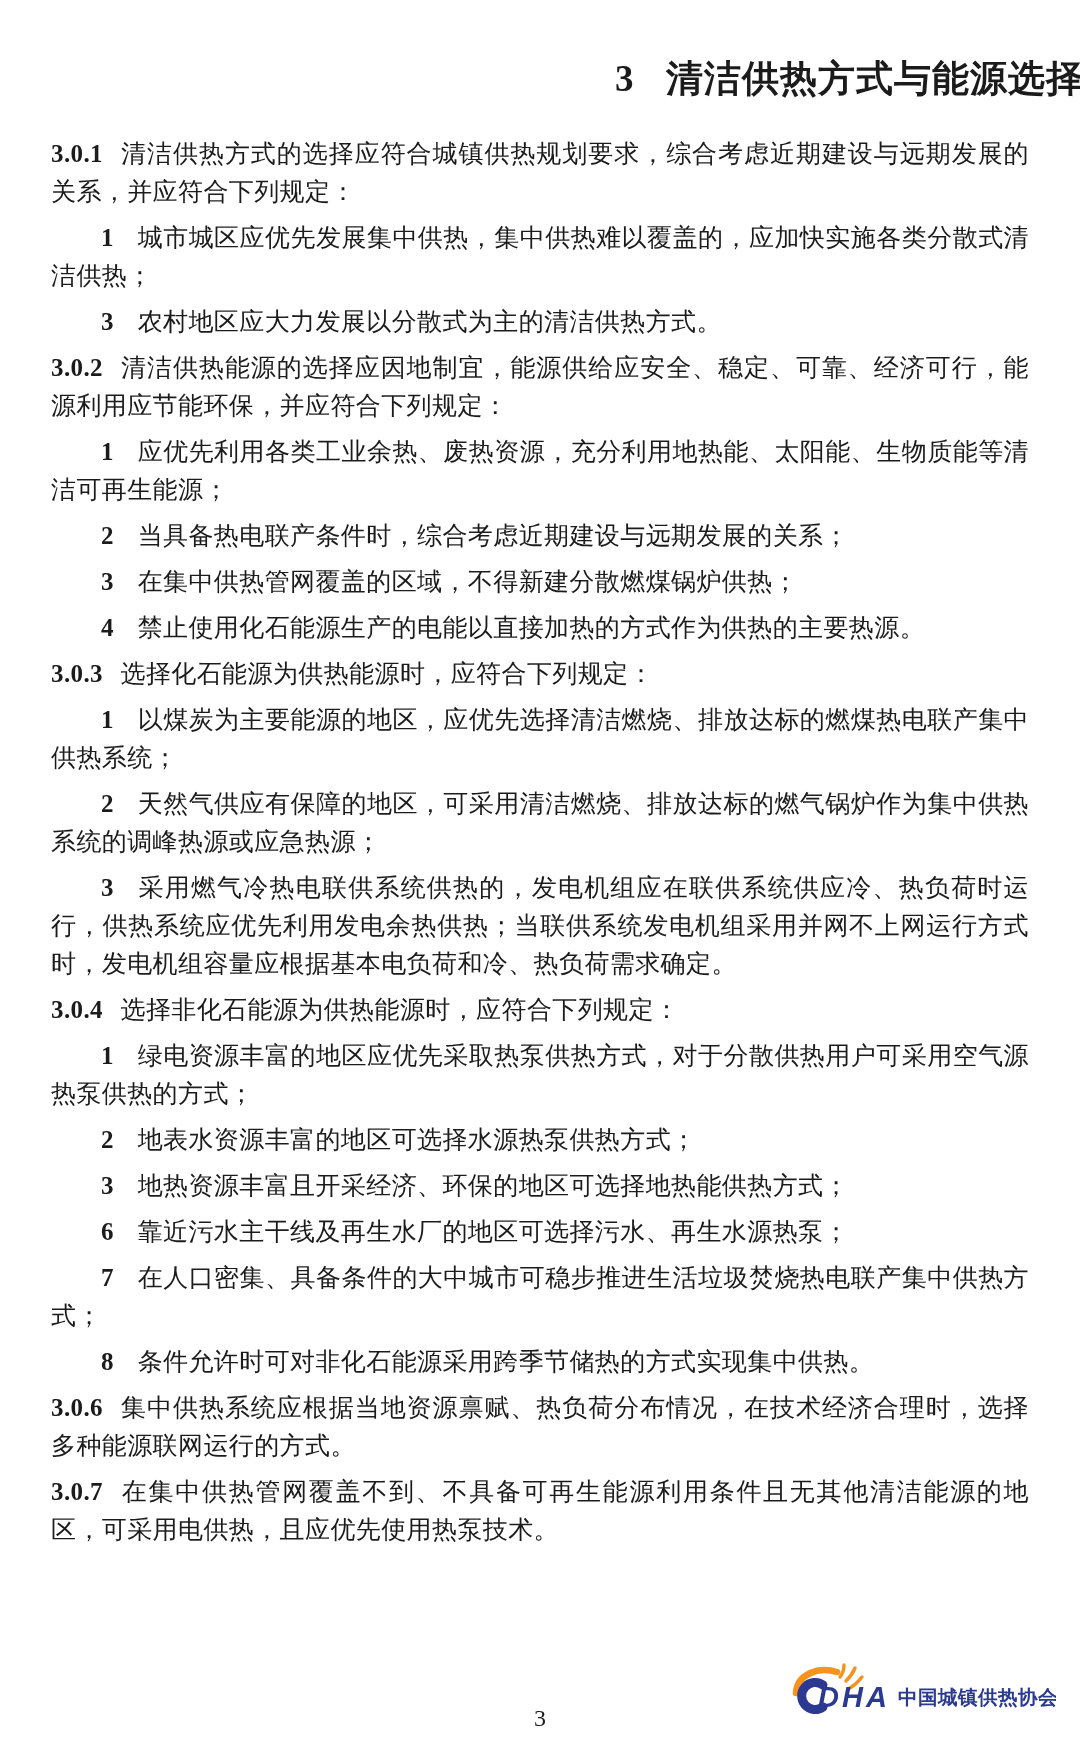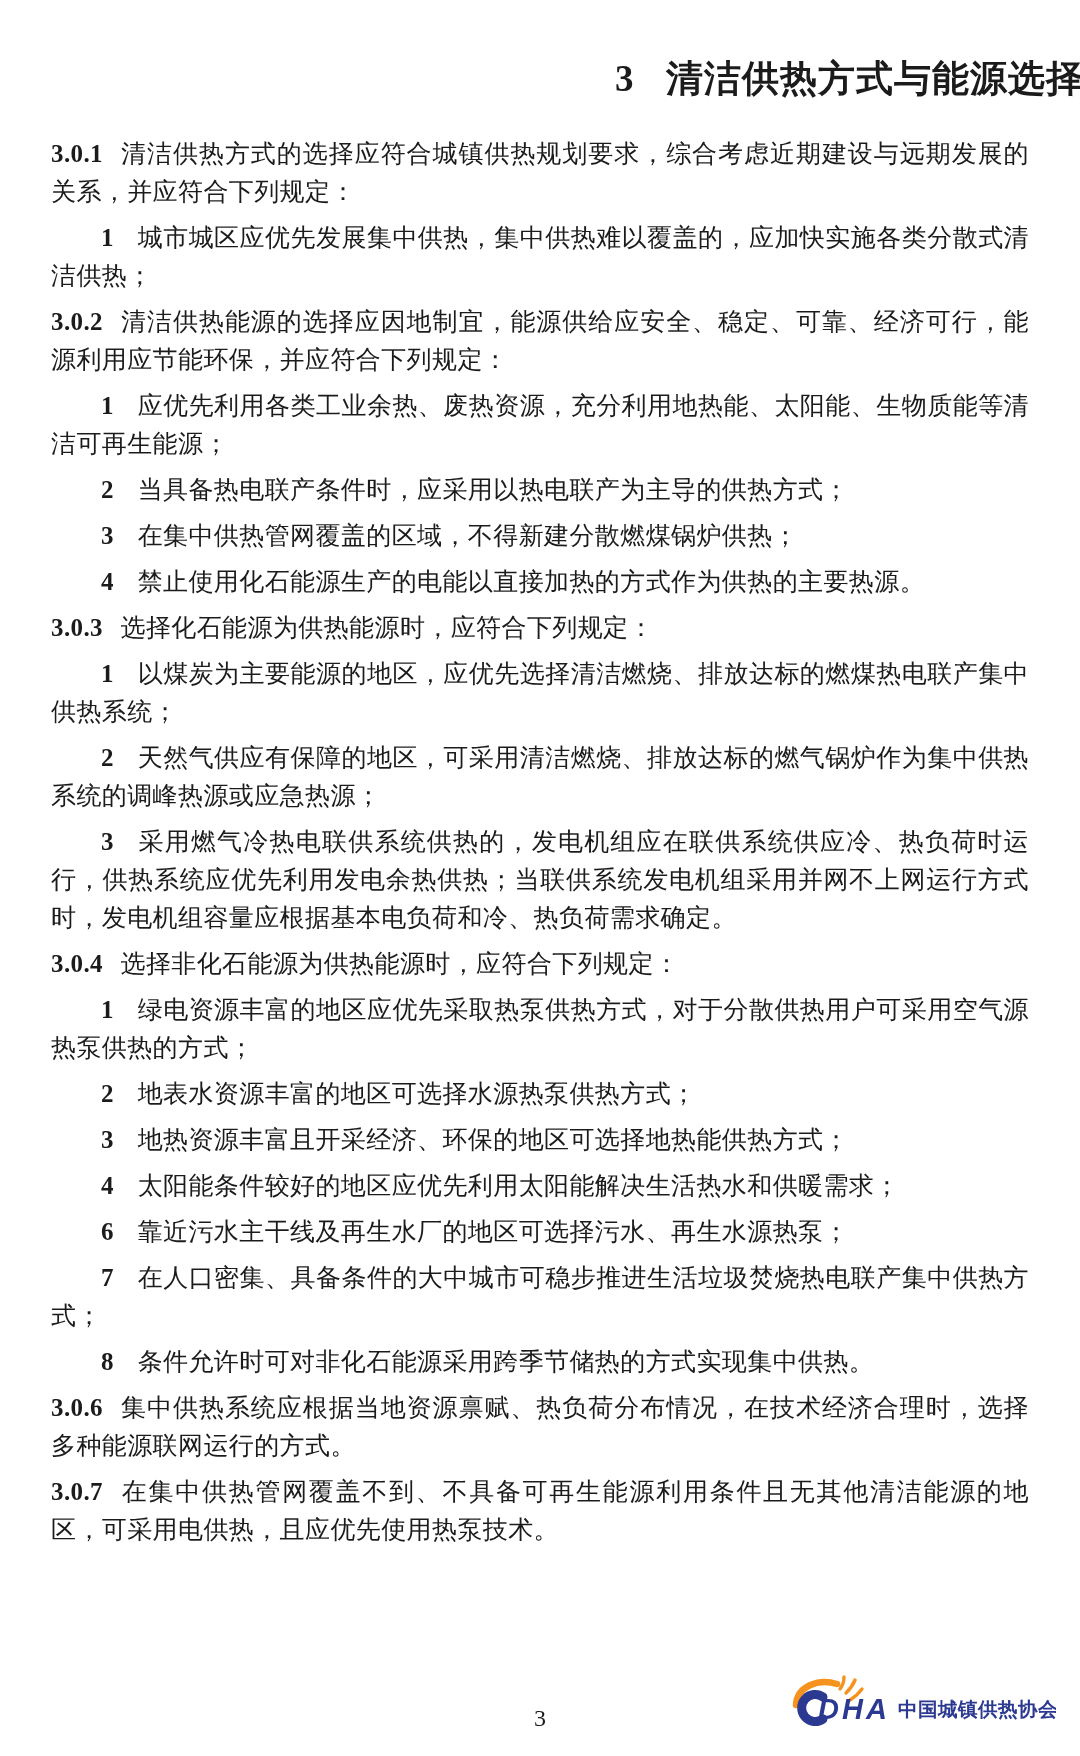--- a/index.html
+++ b/index.html
@@ -66,21 +66,21 @@
     position: absolute;
     bottom: 24px;
     left: 0;
     width: 100%;
     text-align: center;
     font-size: 24px;
   }
   .logo {
     position: absolute;
     right: 24px;
-    bottom: 24px;
+    bottom: 36px;
     width: 272px;
     height: 58px;
   }
   .logo svg { display: block; }
   .logo .acronym-text {
     font-family: "Liberation Sans", "DejaVu Sans", sans-serif;
     font-weight: bold;
     font-style: italic;
     font-size: 29px;
     letter-spacing: 3px;
@@ -95,34 +95,34 @@
 </head>
 <body>
 
 <div class="page">
 
   <h1 class="doc-title"><span class="title-num">3</span><span class="title-text">清洁供热方式与能源选择</span></h1>
 
   <main class="content">
       <p class="para clause"><span class="label">3.0.1</span><span>清洁供热方式的选择应符合城镇供热规划要求，综合考虑近期建设与远期发展的关系，并应符合下列规定：</span></p>
       <p class="para item"><span class="label">1</span><span>城市城区应优先发展集中供热，集中供热难以覆盖的，应加快实施各类分散式清洁供热；</span></p>
+      <p class="para item"><span class="label">3</span><span>农村地区应大力发展以分散式为主的清洁供热方式。</span></p>
       <p class="para clause"><span class="label">3.0.2</span><span>清洁供热能源的选择应因地制宜，能源供给应安全、稳定、可靠、经济可行，能源利用应节能环保，并应符合下列规定：</span></p>
       <p class="para item"><span class="label">1</span><span>应优先利用各类工业余热、废热资源，充分利用地热能、太阳能、生物质能等清洁可再生能源；</span></p>
-      <p class="para item"><span class="label">2</span><span>当具备热电联产条件时，应采用以热电联产为主导的供热方式；</span></p>
+      <p class="para item"><span class="label">2</span><span>当具备热电联产条件时，综合考虑近期建设与远期发展的关系；</span></p>
       <p class="para item"><span class="label">3</span><span>在集中供热管网覆盖的区域，不得新建分散燃煤锅炉供热；</span></p>
       <p class="para item"><span class="label">4</span><span>禁止使用化石能源生产的电能以直接加热的方式作为供热的主要热源。</span></p>
       <p class="para clause"><span class="label">3.0.3</span><span>选择化石能源为供热能源时，应符合下列规定：</span></p>
       <p class="para item"><span class="label">1</span><span>以煤炭为主要能源的地区，应优先选择清洁燃烧、排放达标的燃煤热电联产集中供热系统；</span></p>
       <p class="para item"><span class="label">2</span><span>天然气供应有保障的地区，可采用清洁燃烧、排放达标的燃气锅炉作为集中供热系统的调峰热源或应急热源；</span></p>
       <p class="para item"><span class="label">3</span><span>采用燃气冷热电联供系统供热的，发电机组应在联供系统供应冷、热负荷时运行，供热系统应优先利用发电余热供热；当联供系统发电机组采用并网不上网运行方式时，发电机组容量应根据基本电负荷和冷、热负荷需求确定。</span></p>
       <p class="para clause"><span class="label">3.0.4</span><span>选择非化石能源为供热能源时，应符合下列规定：</span></p>
       <p class="para item"><span class="label">1</span><span>绿电资源丰富的地区应优先采取热泵供热方式，对于分散供热用户可采用空气源热泵供热的方式；</span></p>
       <p class="para item"><span class="label">2</span><span>地表水资源丰富的地区可选择水源热泵供热方式；</span></p>
       <p class="para item"><span class="label">3</span><span>地热资源丰富且开采经济、环保的地区可选择地热能供热方式；</span></p>
-      <p class="para item"><span class="label">4</span><span>太阳能条件较好的地区应优先利用太阳能解决生活热水和供暖需求；</span></p>
       <p class="para item"><span class="label">6</span><span>靠近污水主干线及再生水厂的地区可选择污水、再生水源热泵；</span></p>
       <p class="para item"><span class="label">7</span><span>在人口密集、具备条件的大中城市可稳步推进生活垃圾焚烧热电联产集中供热方式；</span></p>
       <p class="para item"><span class="label">8</span><span>条件允许时可对非化石能源采用跨季节储热的方式实现集中供热。</span></p>
       <p class="para clause"><span class="label">3.0.6</span><span>集中供热系统应根据当地资源禀赋、热负荷分布情况，在技术经济合理时，选择多种能源联网运行的方式。</span></p>
       <p class="para clause"><span class="label">3.0.7</span><span>在集中供热管网覆盖不到、不具备可再生能源利用条件且无其他清洁能源的地区，可采用电供热，且应优先使用热泵技术。</span></p>
     </main>
 
   <div class="footer">
     <div class="page-number">3</div>
 

